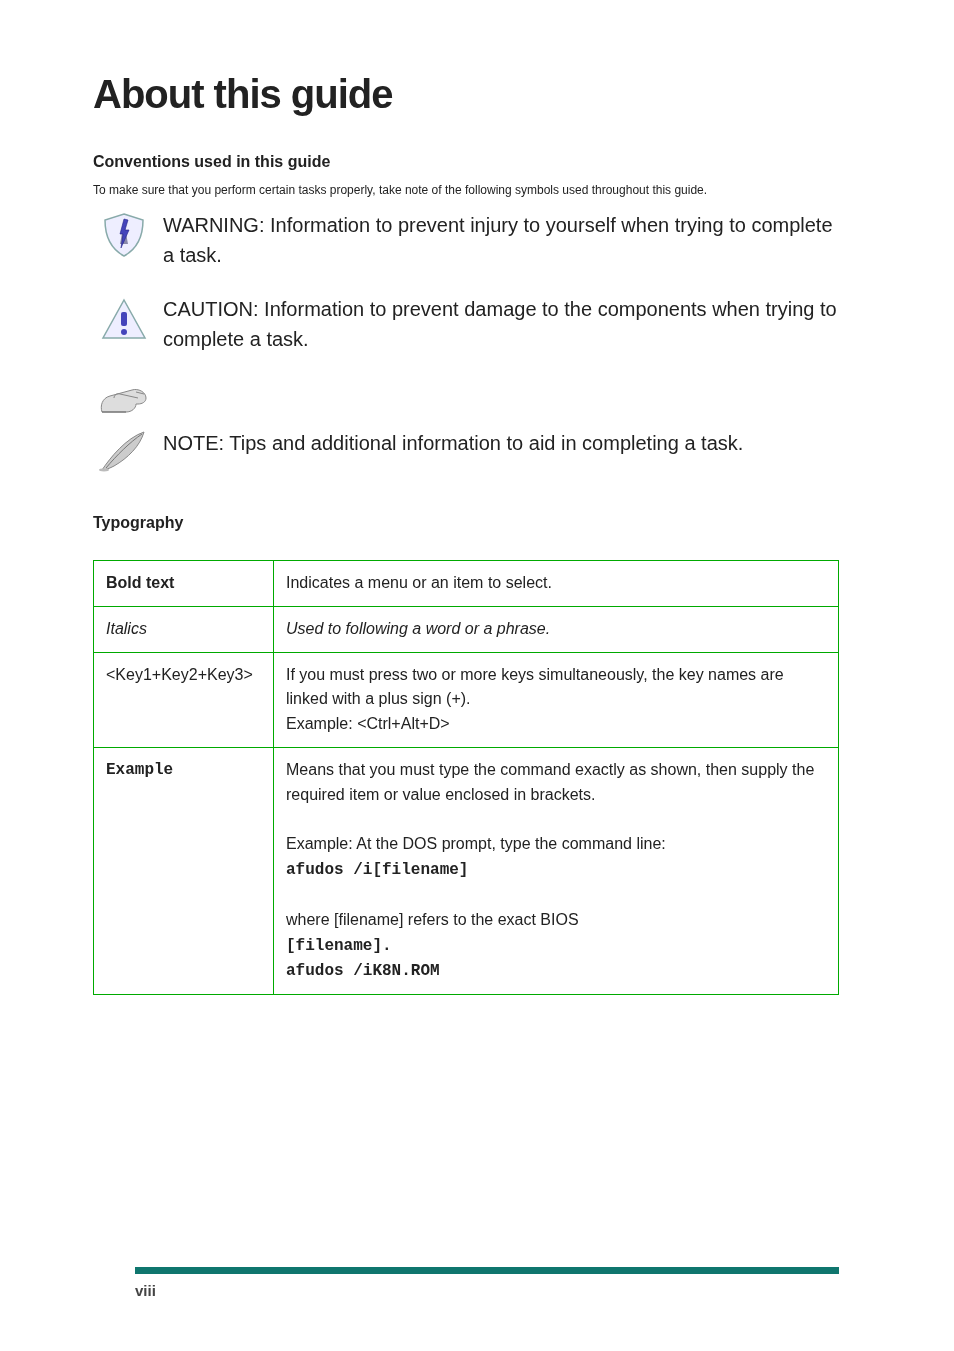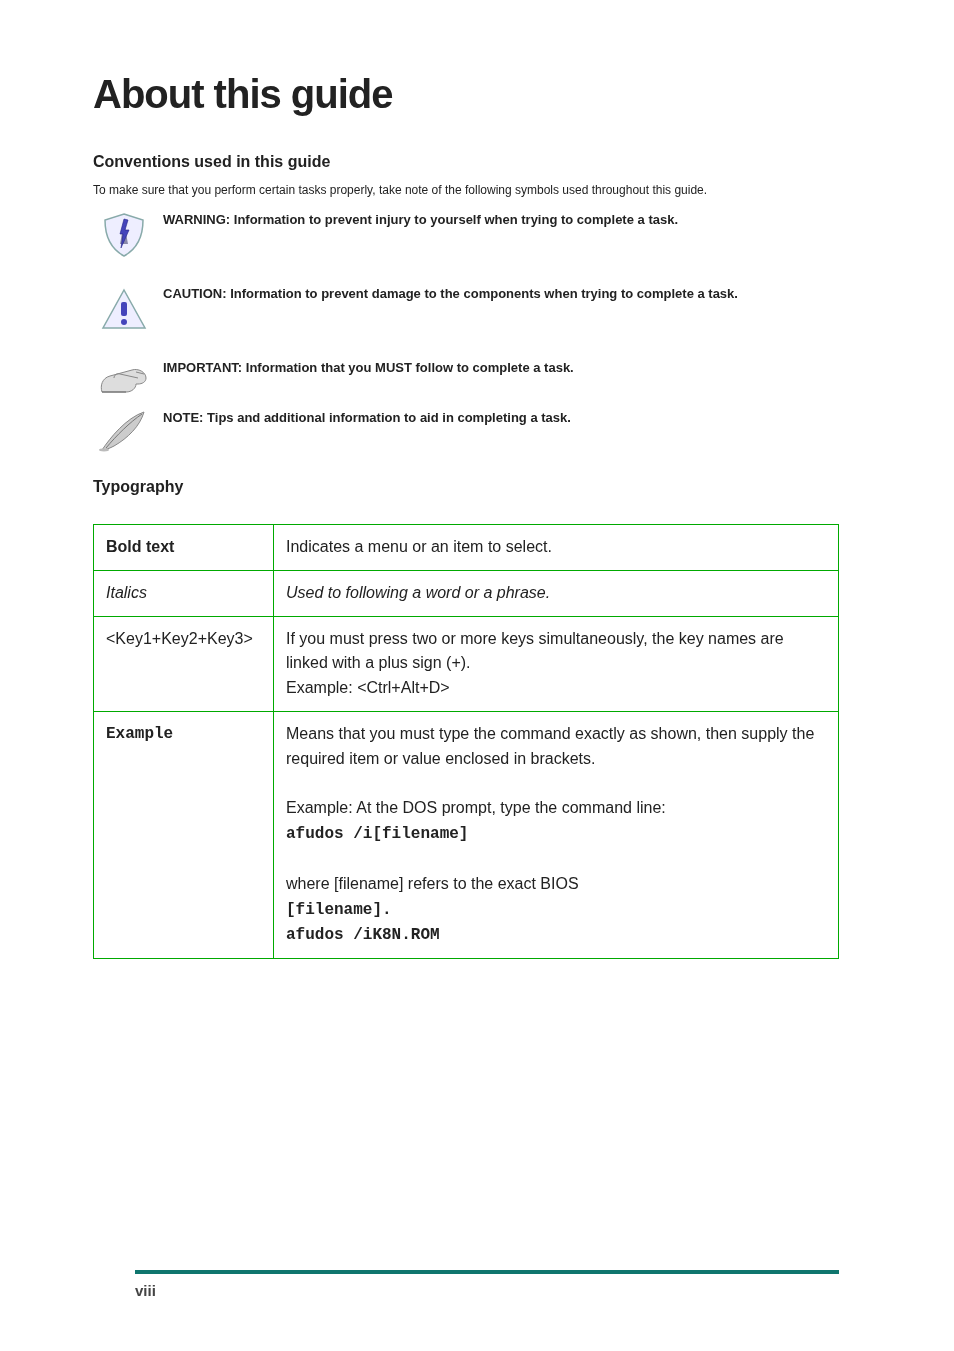--- a/index.html
+++ b/index.html
@@ -38,24 +38,23 @@
   }
   .icon-cell {
     width: 62px;
     flex: none;
     display: flex;
     justify-content: center;
     align-items: flex-start;
   }
   .conv-text {
     flex: 1;
-    font-size: 13px;
+    font-size: 20px;
     line-height: 1.5;
     padding-left: 8px;
-    font-weight: bold;
   }
   .first-word {
     display: inline;
   }
   
   .shield {
     width: 50px; height: 50px;
     display: inline-block;
     position: relative;
   }
@@ -70,21 +69,21 @@
     display:inline-block;
   }
   .hand svg { width:100%; height:100%; }
   .feather {
     width: 56px; height: 46px;
     display:inline-block;
   }
   .feather svg { width:100%; height:100%; }
 
   .second-heading {
-    margin-top: 24px;
+    margin-top: 40px;
   }
 
   
   .typo-table {
     margin-top: 28px;
     border-collapse: collapse;
     width: 100%;
     table-layout: fixed;
   }
   .typo-table td {
@@ -104,21 +103,21 @@
   }
   .mono {
     font-family: "Courier New", monospace;
     font-weight: bold;
   }
   .footer {
     position: absolute;
     bottom: 52px;
     left: 135px;
     right: 115px;
-    border-top: 4px solid #0f766e;
+    border-top: 7px solid #0f766e;
     padding-top: 8px;
     font-size: 15px;
     font-weight: bold;
     color: #444;
   }
 </style>
 </head>
 <body>
 
 <div class="page">
@@ -160,23 +159,20 @@
   <div class="conv-row" style="margin-bottom:10px;">
     <div class="icon-cell">
       <span class="hand">
         <svg viewBox="0 0 56 40">
           <path d="M6 34 C4 28 6 20 14 18 L36 12 C42 10 50 14 50 20 C50 24 46 26 42 26 L40 26 C40 30 36 34 30 34 Z" fill="#ddd" stroke="#888" stroke-width="1"></path>
           <path d="M18 20 C18 17 21 15 24 16 L42 20" fill="none" stroke="#888" stroke-width="1"></path>
           <path d="M40 14 L48 16" stroke="#888" stroke-width="1"></path>
           <path d="M6 34 L30 34" stroke="#666" stroke-width="1"></path>
         </svg>
       </span>
-    </div>
-    <div class="conv-text">
-      <span class="first-word">IMPORTANT:</span><span> Information that you MUST follow to complete a task.</span>
     </div>
   </div>
 
   <div class="conv-row">
     <div class="icon-cell">
       <span class="feather">
         <svg viewBox="0 0 56 46">
           <path d="M6 42 C14 30 30 10 48 4 C44 18 32 30 18 38 C14 40 10 42 6 42 Z" fill="#ccc" stroke="#888" stroke-width="1"></path>
           <path d="M10 40 C20 28 34 14 46 6" stroke="#777" stroke-width="1" fill="none"></path>
           <ellipse cx="8" cy="42" rx="5" ry="1.4" fill="#bbb"></ellipse>

